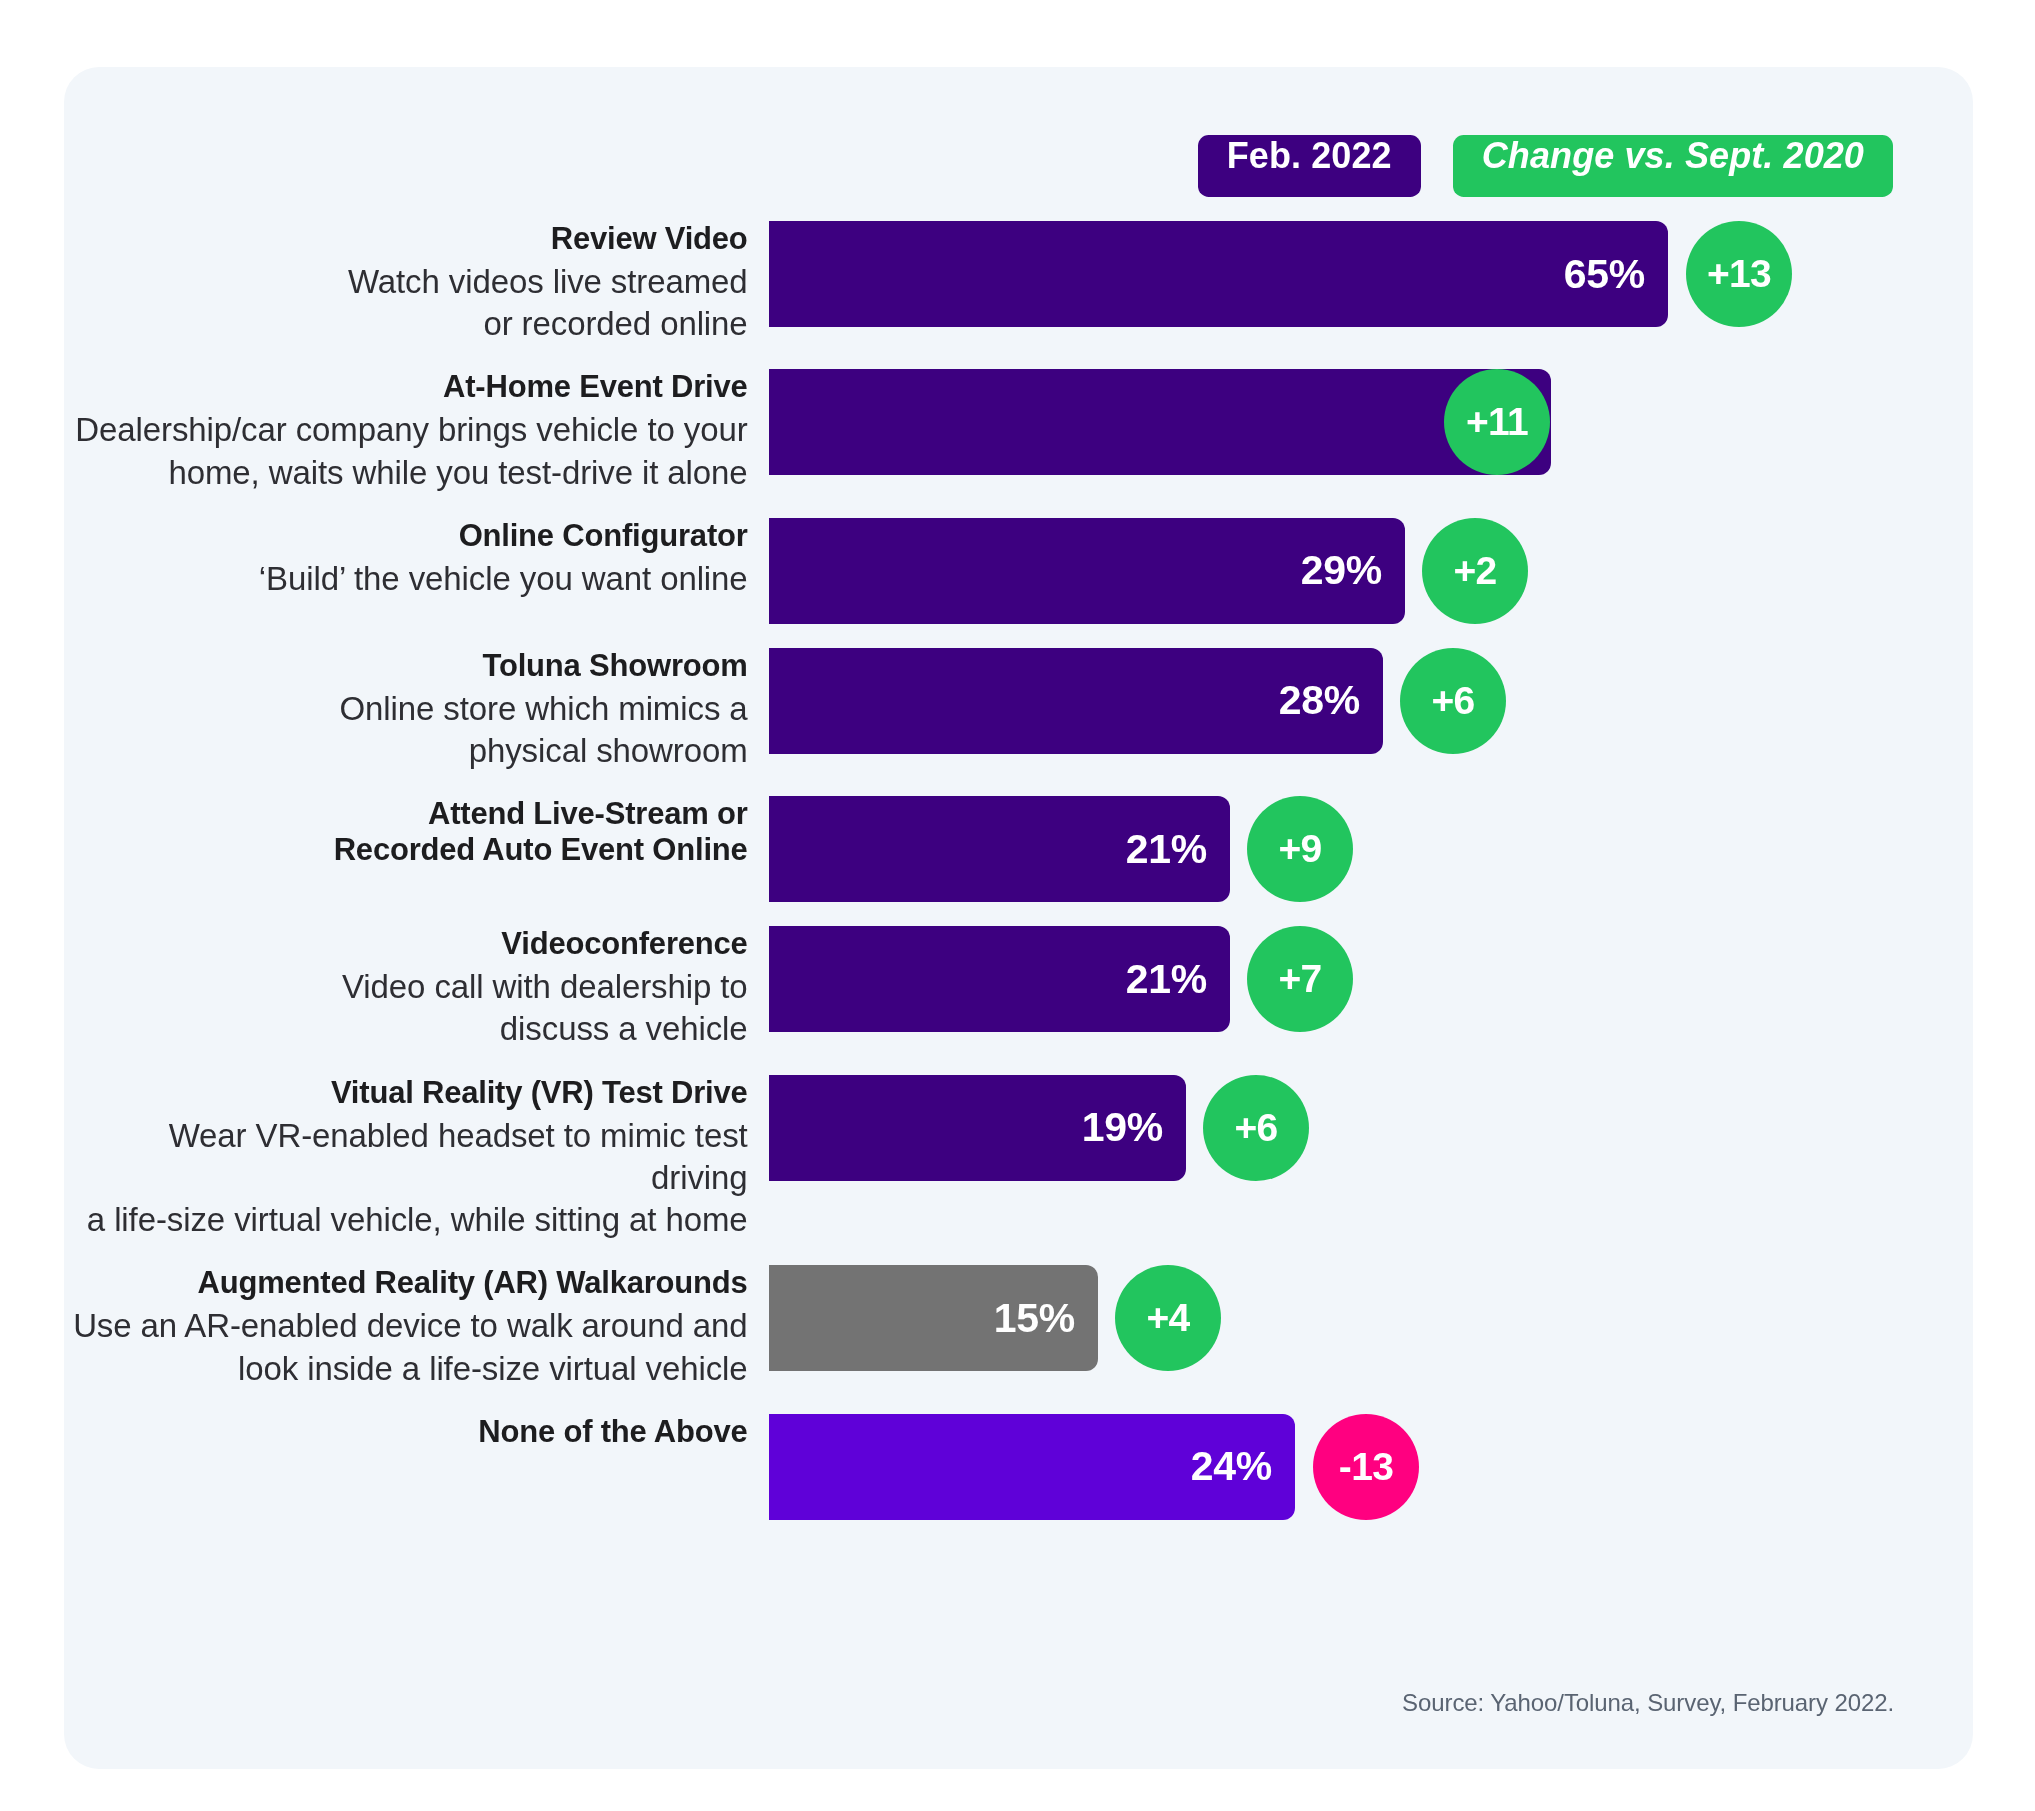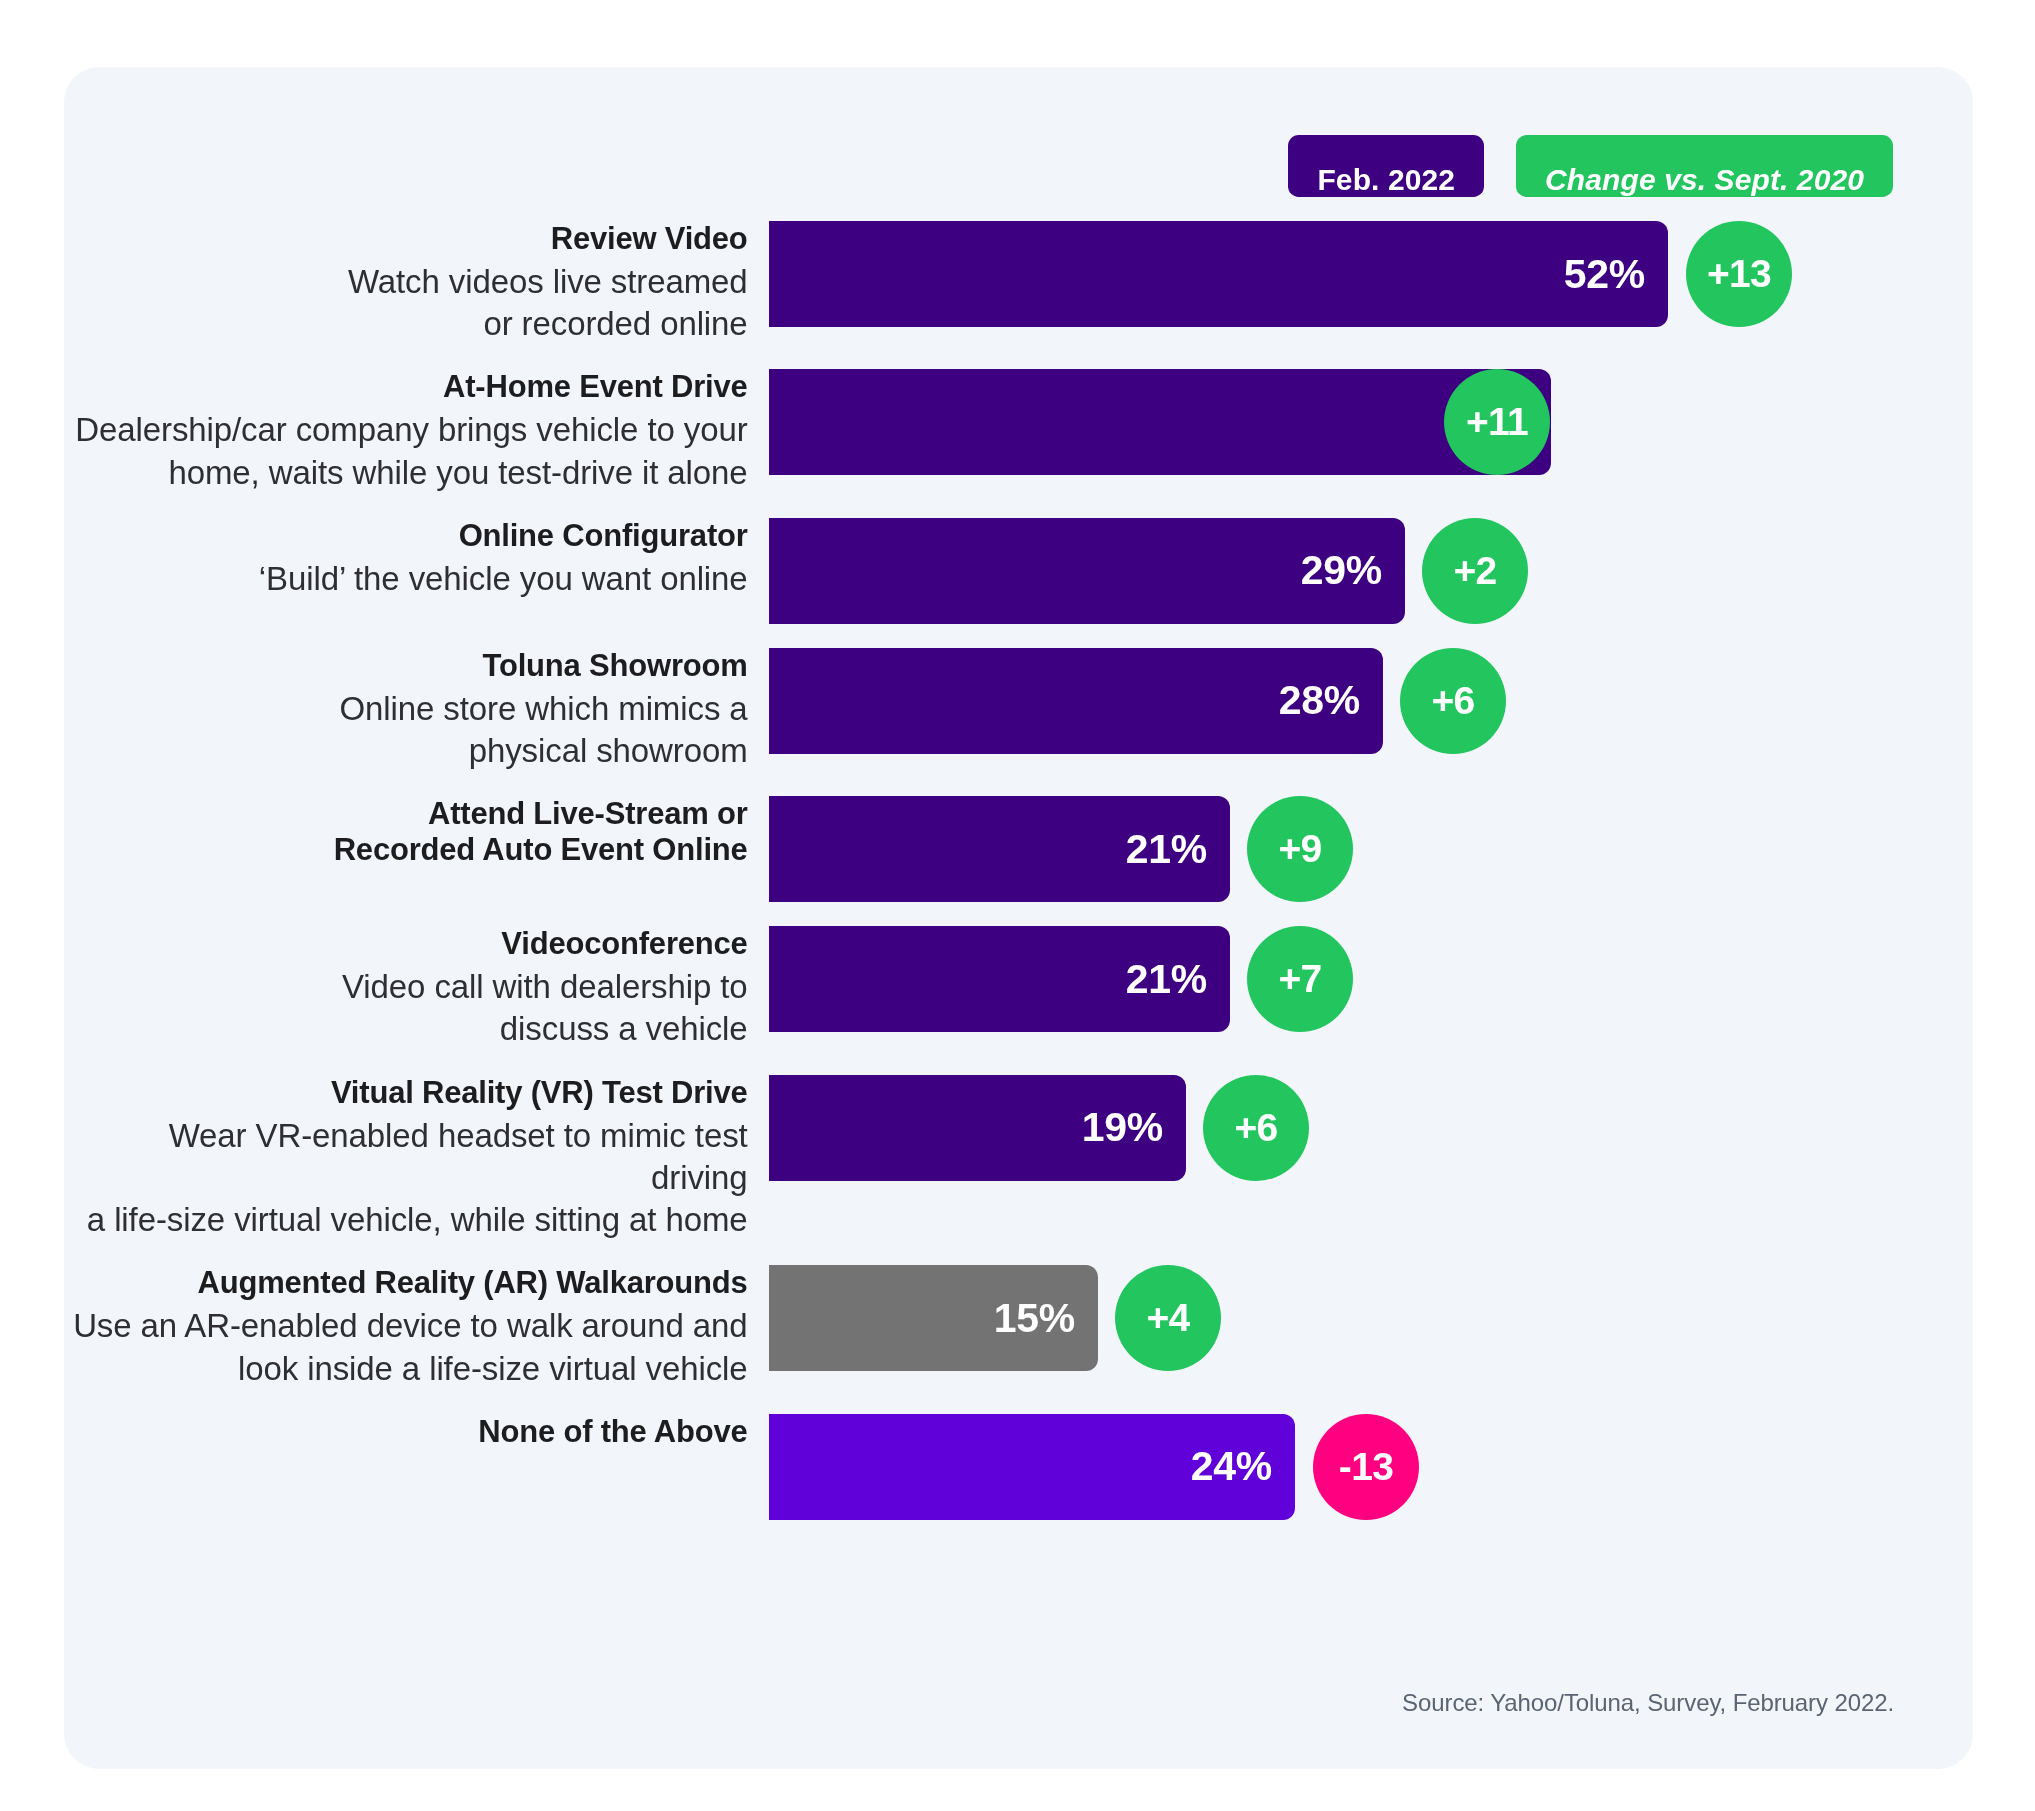--- a/index.html
+++ b/index.html
@@ -29,27 +29,27 @@
   #legend {
     position: absolute;
     right: 80px;
     top: 68px;
     display: flex;
     gap: 32px;
     align-items: center;
   }
   .legend-chip {
     display: flex;
-    align-items: flex-end;
+    align-items: flex-start;
     justify-content: center;
     height: 62px;
     padding: 0 29px;
     border-radius: 10.7px;
     color: #ffffff;
-    font-size: 30px;
+    font-size: 36px;
     font-weight: bold;
     letter-spacing: 0.1px;
     white-space: nowrap;
   }
   .legend-purple { background: #3d0080; }
   .legend-green  { background: #22c55e; font-style: italic; }
 
   
   #rows {
     position: absolute;
@@ -156,21 +156,21 @@
   </div>
 
   <div id="rows">
       <div class="row">
         <div class="labels">
           <div class="label-title">Review Video</div>
           <div class="label-desc">Watch videos live streamed<br>or recorded online</div>
         </div>
         <div class="bar-area">
           <div class="bar" style="width: 899px; background: rgb(61, 0, 128);">
-            <span class="bar-value">52%</span>
+            <span class="bar-value">65%</span>
           </div>
           <div class="badge" style="left: 917px; background: rgb(34, 197, 94);">
             <span>+13</span>
           </div>
         </div>
       </div>
       <div class="row">
         <div class="labels">
           <div class="label-title">At-Home Event Drive</div>
           <div class="label-desc">Dealership/car company brings vehicle to your<br>home, waits while you test-drive it alone</div>

